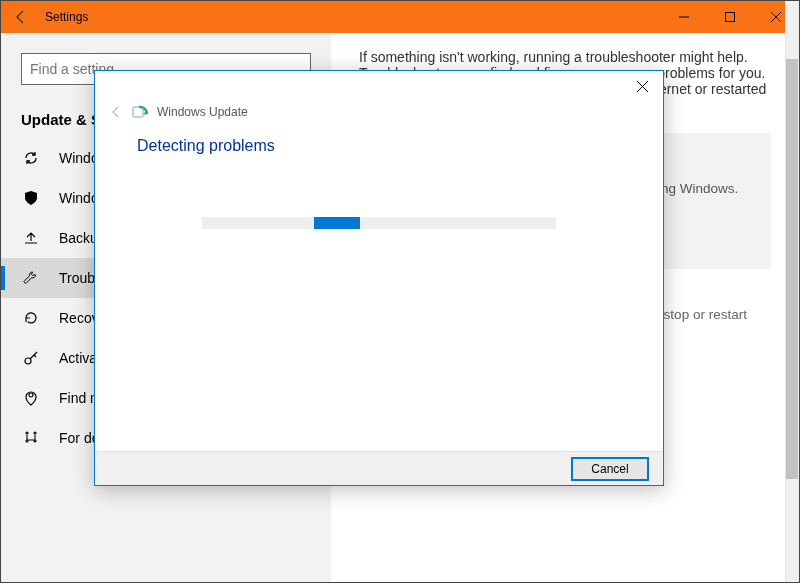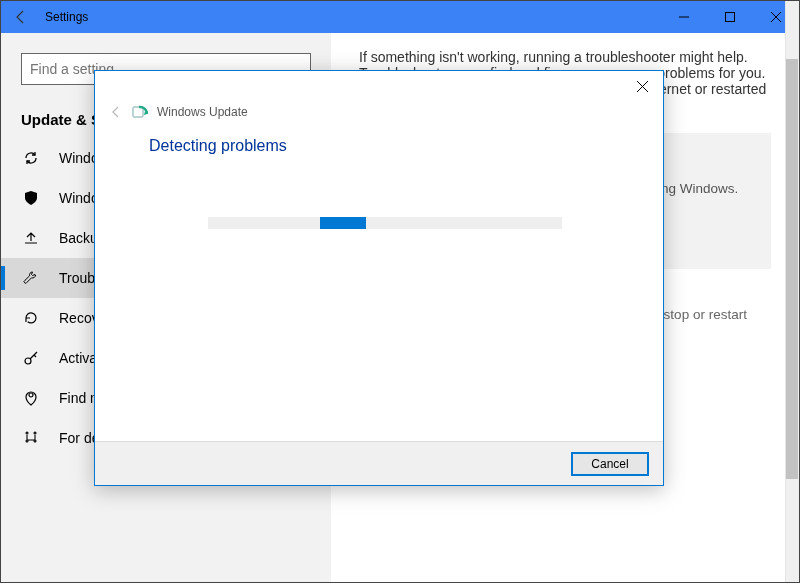--- a/index.html
+++ b/index.html
@@ -23,21 +23,21 @@
     border: 1px solid #444;
     display: flex;
     flex-direction: column;
   }
   .titlebar {
     height: 32px;
     display: flex;
     align-items: center;
     position: relative;
     border-bottom: none;
-    background: #3b82f6;
+    background: #f97316;
   }
   .titlebar .back-btn {
     width: 40px; height: 32px;
     display: flex; align-items: center; justify-content: center;
     color: #555;
   }
   .titlebar .title {
     font-size: 12px;
     color: #000;
     margin-left: 4px;
@@ -226,21 +226,20 @@
     width: 16px; height: 16px;
     display: flex;
   }
   .d-ts-name {
     font-size: 12px;
     color: #555;
   }
   .d-body {
     padding: 14px 42px 0 42px;
     flex: 1;
-    margin-left: 12px;
   }
   .d-heading {
     font-size: 16px;
     color: #003399;
     margin-bottom: 62px;
   }
   .progress {
     height: 12px;
     width: 354px;
     margin: 0 auto;
@@ -249,21 +248,21 @@
     overflow: hidden;
   }
   .progress .bar {
     position: absolute;
     top: 0; height: 100%;
     width: 46px;
     left: 112px;
     background: #0078d4;
   }
   .d-footer {
-    height: 44px;
+    height: 34px;
     background: #f0f0f0;
     border-top: 1px solid #ddd;
     display: flex;
     align-items: center;
     justify-content: flex-end;
     padding: 0 14px;
   }
   .d-cancel {
     min-width: 78px;
     height: 24px;

